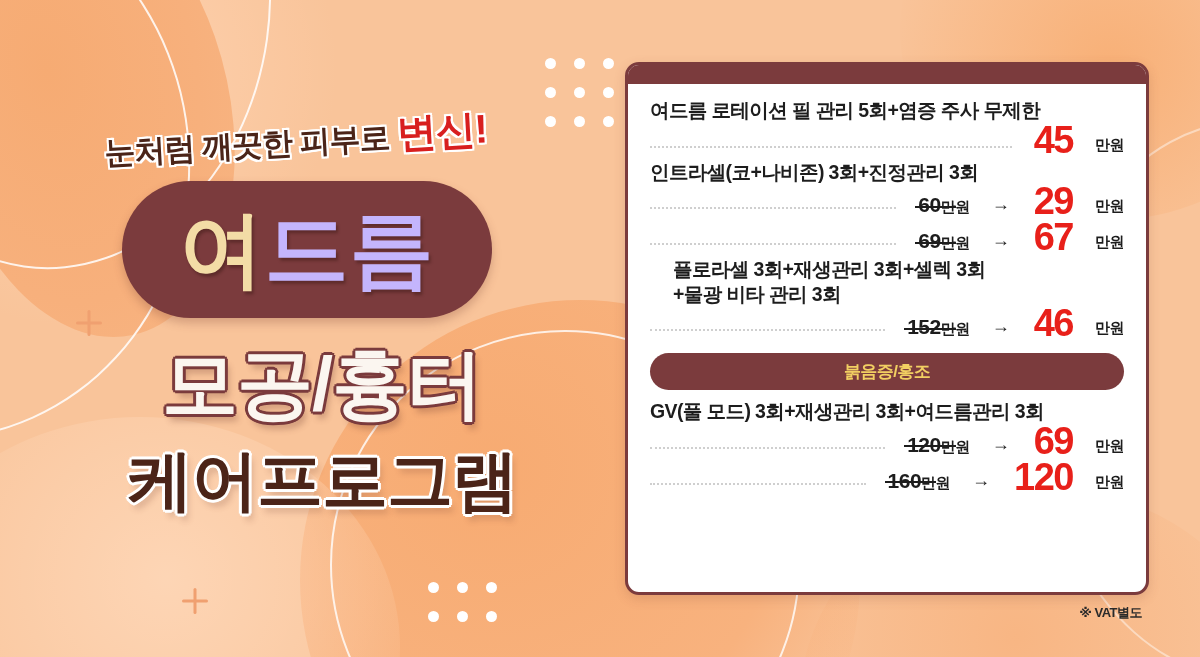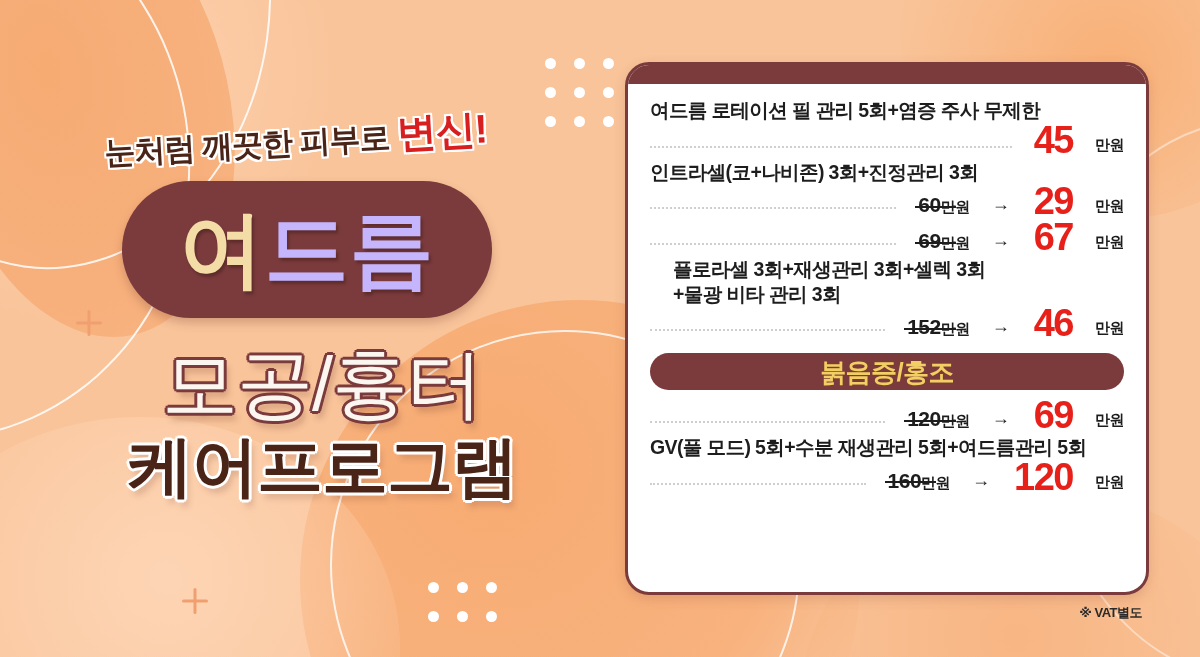--- a/index.html
+++ b/index.html
@@ -83,40 +83,40 @@
     display:flex; align-items:center; justify-content:center;
     font-size:84px; font-weight:bold; letter-spacing:1px;
     color:#f3dca6; white-space:nowrap;
     text-shadow:2px 3px 3px rgba(40,15,10,.35);
   }
   #pill-text .w{ color:#c4b5fd; }
 
   #line2{
     position:absolute; left:112px; top:334px; width:420px;
     text-align:center;
-    font-size:76px; font-weight:normal; letter-spacing:-1px;
+    font-size:76px; font-weight:bold; letter-spacing:-1px;
     color:#fbf6f0; white-space:nowrap;
     text-shadow:-2px -2px 0 #7b3b3d, 2px -2px 0 #7b3b3d, -2px 2px 0 #7b3b3d, 2px 2px 0 #7b3b3d,
                 0 3px 0 #7b3b3d, 3px 0 0 #7b3b3d, -3px 0 0 #7b3b3d, 0 -3px 0 #7b3b3d,
                 4px 7px 6px rgba(110,55,45,.3);
   }
   #line3{
-    position:absolute; left:92px; top:422px; width:460px;
+    position:absolute; left:92px; top:436px; width:460px;
     text-align:center;
     font-size:66px; font-weight:bold; letter-spacing:-1px;
     color:#4b2418; white-space:nowrap;
     text-shadow:-2px -2px 0 #fff, 2px -2px 0 #fff, -2px 2px 0 #fff, 2px 2px 0 #fff,
                 0 3px 0 #fff, 3px 0 0 #fff, -3px 0 0 #fff, 0 -3px 0 #fff,
                 4px 7px 6px rgba(110,55,45,.22);
   }
 
   
   #panel{
     position:absolute; left:625px; top:62px; width:524px; height:533px;
-    background:#fff; border:3px solid #7b3b3d; border-radius:24px;
+    background:#fff; border:3px solid #7b3b3d; border-radius:14px;
     box-shadow:0 4px 12px rgba(120,60,50,.18);
     overflow:hidden;
     padding-left:6px;
   }
   #panel-cap{ position:absolute; left:0; top:0; width:100%; height:19px; background:#7b3b3d; }
 
   #rows{ position:absolute; left:0; top:19px; right:0; bottom:0; padding:14px 22px 10px 22px; }
 
   .row{ margin-bottom:2px; }
   .row-title{
@@ -151,22 +151,22 @@
     letter-spacing:-1.5px; line-height:.92; white-space:nowrap;
   }
   .new-unit{
     font-size:15px; font-weight:bold; color:#1d1d1d;
     margin-bottom:3px; letter-spacing:-.5px;
   }
 
   #divider{
     margin:12px 0 9px 0; height:37px;
     background:#7b3b3d; border-radius:20px;
-    display:flex; align-items:flex-end; justify-content:center;
-    font-size:26px; font-weight:bold; color:#fff; letter-spacing:-.6px;
+    display:flex; align-items:center; justify-content:center;
+    font-size:17px; font-weight:bold; color:#fff; letter-spacing:-.6px;
   }
   #divider .gold{ color:#f2cf62; }
 
   #vat{
     position:absolute; right:58px; top:604px;
     font-size:13px; font-weight:bold; color:#2a2a2a; letter-spacing:-.5px;
   }
 </style>
 </head>
 <body>
@@ -262,30 +262,30 @@
           <div class="old"><span class="num">152</span><span class="unit">만원</span></div>
           <span class="arrow">→</span>
           <div class="new">46</div>
           <div class="new-unit">만원</div>
         </div>
       </div>
       <div id="divider">
         <span class="gold">붉음증/홍조</span>
       </div>
       <div class="row">
+        <div class="row-title">GV(풀 모드) 3회+재생관리 3회+여드름관리 3회</div>
         <div class="row-price">
           <div class="leader"></div>
           <div class="old"><span class="num">120</span><span class="unit">만원</span></div>
           <span class="arrow">→</span>
           <div class="new">69</div>
           <div class="new-unit">만원</div>
         </div>
       </div>
       <div class="row">
-        <div class="row-title">GV(풀 모드) 5회+수분 재생관리 5회+여드름관리 5회</div>
         <div class="row-price">
           <div class="leader"></div>
           <div class="old"><span class="num">160</span><span class="unit">만원</span></div>
           <span class="arrow">→</span>
           <div class="new">120</div>
           <div class="new-unit">만원</div>
         </div>
       </div>
     </div>
 </div>

